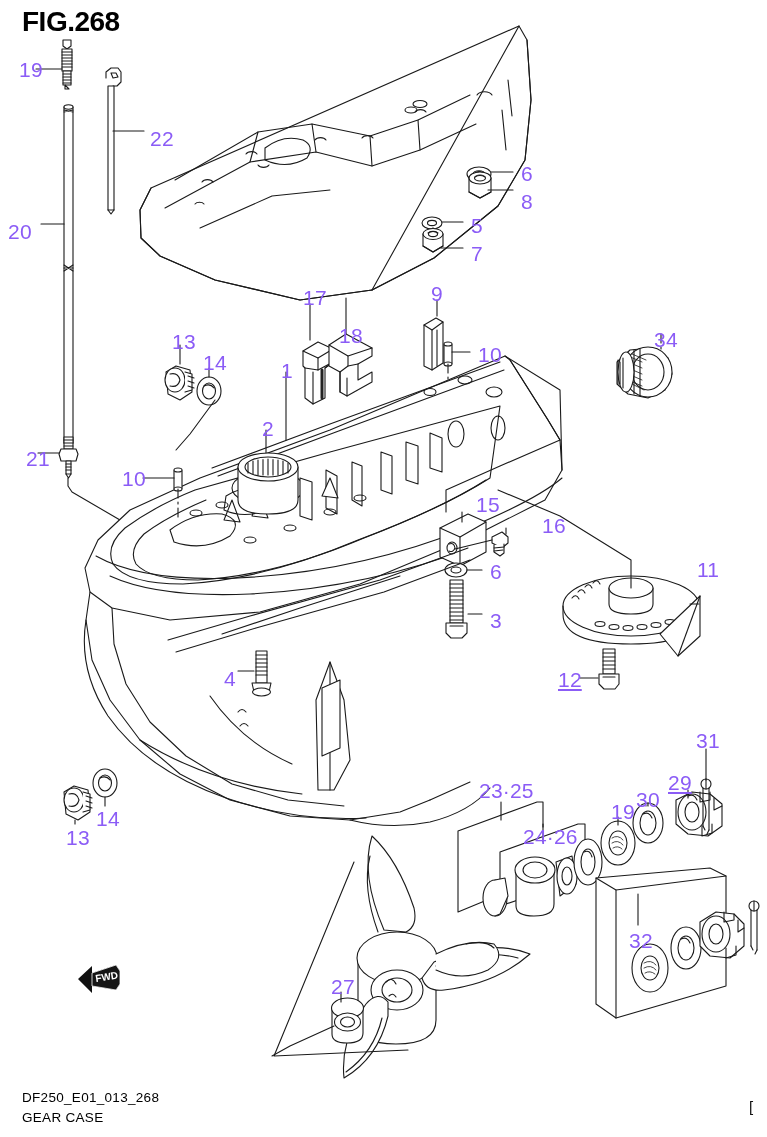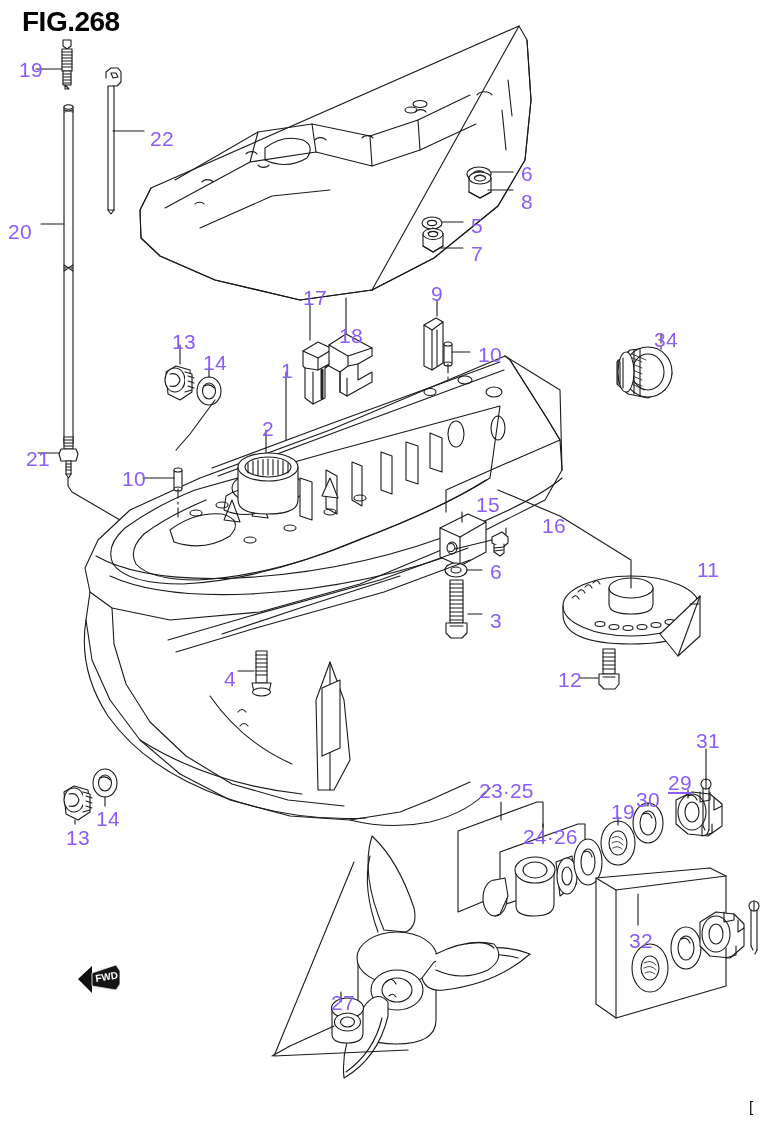--- a/index.html
+++ b/index.html
@@ -543,29 +543,33 @@
       <div class="lbl" style="left: 478px; top: 347px;">10</div>
       <div class="lbl" style="left: 281px; top: 363px;">1</div>
       <div class="lbl" style="left: 262px; top: 421px;">2</div>
       <div class="lbl" style="left: 122px; top: 471px;">10</div>
       <div class="lbl" style="left: 476px; top: 497px;">15</div>
       <div class="lbl" style="left: 501px; top: 518px; margin-left: 41px;">16</div>
       <div class="lbl" style="left: 490px; top: 564px;">6</div>
       <div class="lbl" style="left: 697px; top: 562px;">11</div>
       <div class="lbl" style="left: 490px; top: 613px;">3</div>
       <div class="lbl" style="left: 224px; top: 671px;">4</div>
-      <div class="lbl" style="left: 558px; top: 672px;">12</div>
+      <div class="lbl" style="left: 558px; top: 672px; text-decoration: underline;">12</div>
       <div class="lbl" style="left: 696px; top: 733px;">31</div>
       <div class="lbl" style="left: 668px; top: 775px; text-decoration: underline;">29</div>
       <div class="lbl" style="left: 636px; top: 792px;">30</div>
       <div class="lbl" style="left: 611px; top: 804px;">19</div>
       <div class="lbl" style="left: 66px; top: 830px;">13</div>
       <div class="lbl" style="left: 96px; top: 811px;">14</div>
       <div class="lbl" style="left: 479px; top: 783px;">23·25</div>
       <div class="lbl" style="left: 523px; top: 829px;">24·26</div>
       <div class="lbl" style="left: 629px; top: 933px;">32</div>
-      <div class="lbl" style="left: 331px; top: 979px; margin-top: 16px;">27</div>
+      <div class="lbl" style="left: 331px; top: 979px;">27</div>
     </div>
 
+  <div id="footer">
+    <div>DF250_E01_013_268</div>
+    <div>GEAR CASE</div>
+  </div>
 
   <div id="corner-mark">[</div>
 
 </div>
 
 </body></html>

